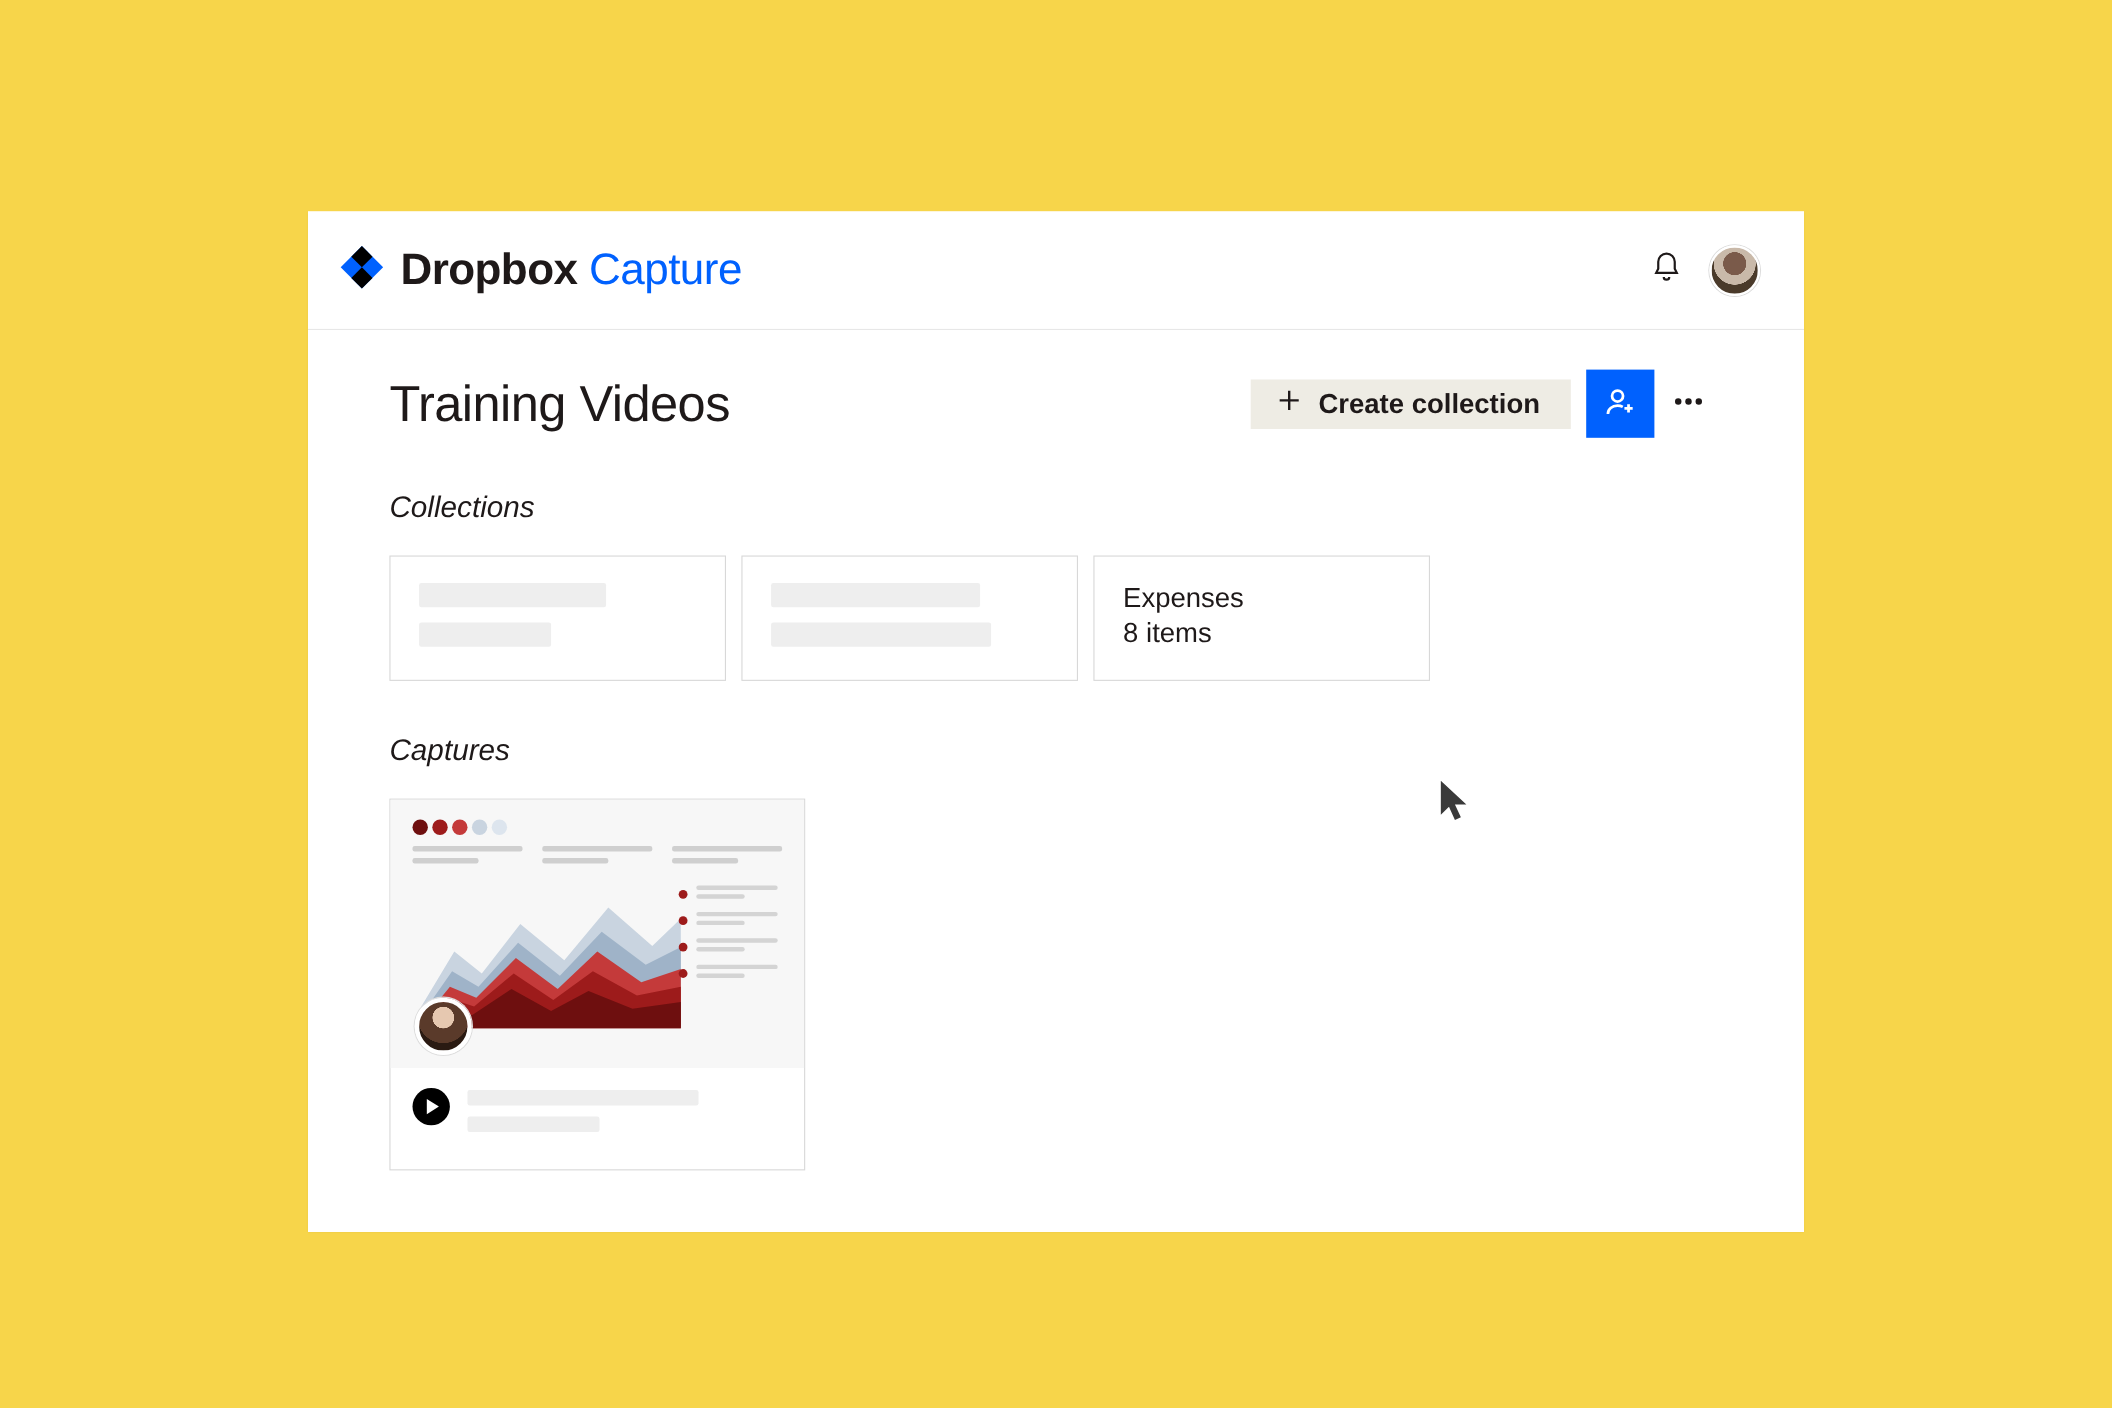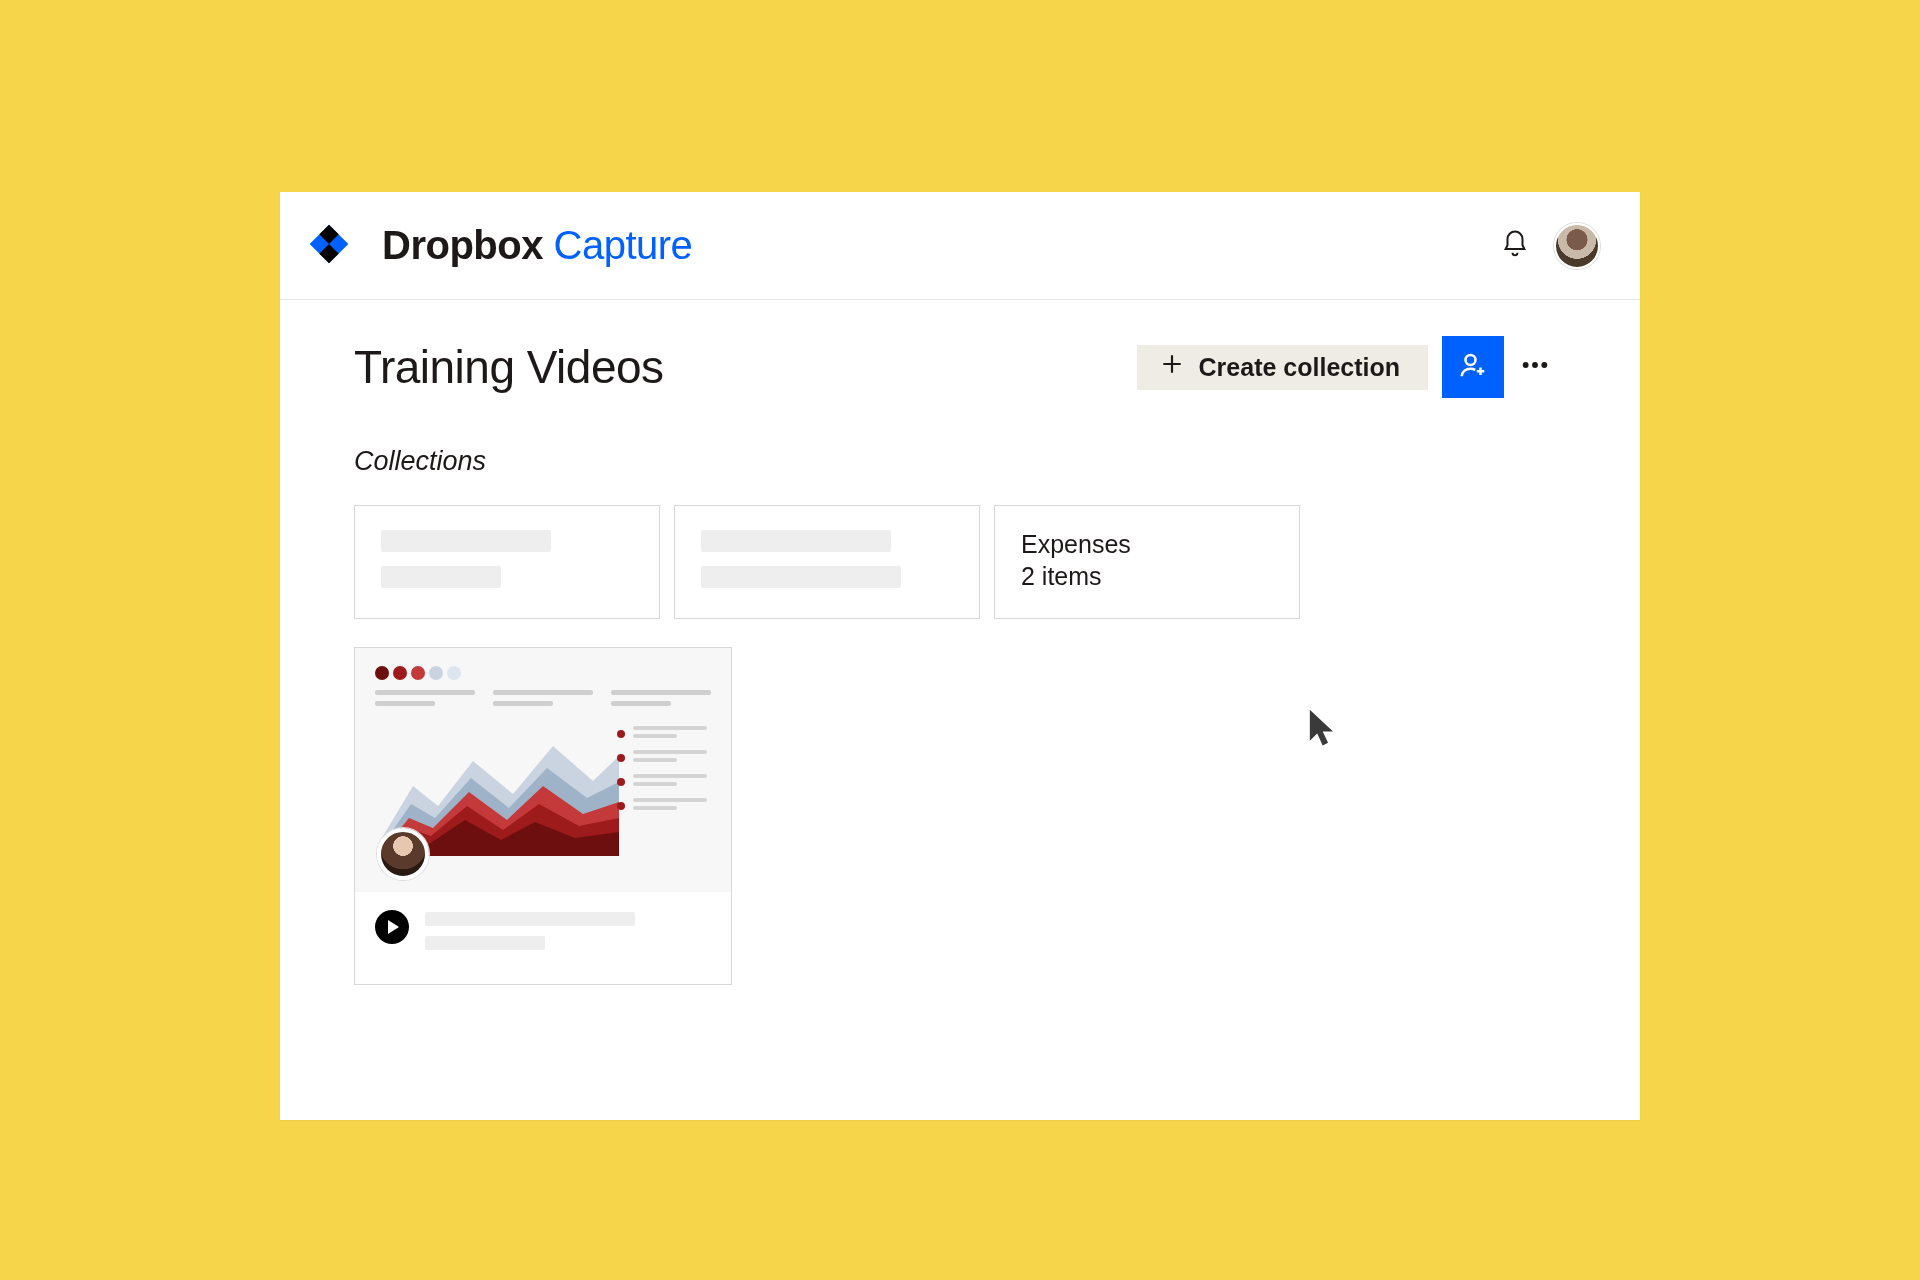--- a/index.html
+++ b/index.html
@@ -29,21 +29,21 @@
   }
 
   
   .header {
     height: 108px;
     border-bottom: 1px solid #e7e7e7;
     display: flex;
     align-items: center;
     padding: 0 40px 0 28px;
   }
-  .brand { display: flex; align-items: center; gap: 32px; }
+  .brand { display: flex; align-items: center; gap: 14px; }
   .brand-text { font-size: 40px; font-weight: 700; letter-spacing: -0.5px; }
   .brand-text .cap { color: #0061fe; font-weight: 500; }
   .header-spacer { flex: 1; }
   .icon-btn {
     width: 42px; height: 42px;
     display: flex; align-items: center; justify-content: center;
     border-radius: 6px;
     cursor: pointer;
   }
   .avatar {
@@ -244,24 +244,25 @@
         <div class="coll-card">
           <div class="skel l1"></div>
           <div class="skel l2"></div>
         </div>
         <div class="coll-card">
           <div class="skel l1b"></div>
           <div class="skel l2b"></div>
         </div>
         <div class="coll-card">
           <div class="coll-title">Expenses</div>
-          <div class="coll-sub">2 items</div>
-        </div>
-      </div>
-
+          <div class="coll-sub">8 items</div>
+        </div>
+      </div>
+
+      <div class="section-label">Captures</div>
       <div class="captures-row">
         <div class="cap-card">
           <div class="cap-thumb">
             <div class="dots">
               <div class="dot" style="background:#6e0f0f"></div>
               <div class="dot" style="background:#9d1b1b"></div>
               <div class="dot" style="background:#c43a3a"></div>
               <div class="dot" style="background:#c9d4e0"></div>
               <div class="dot" style="background:#dde5ee"></div>
             </div>

